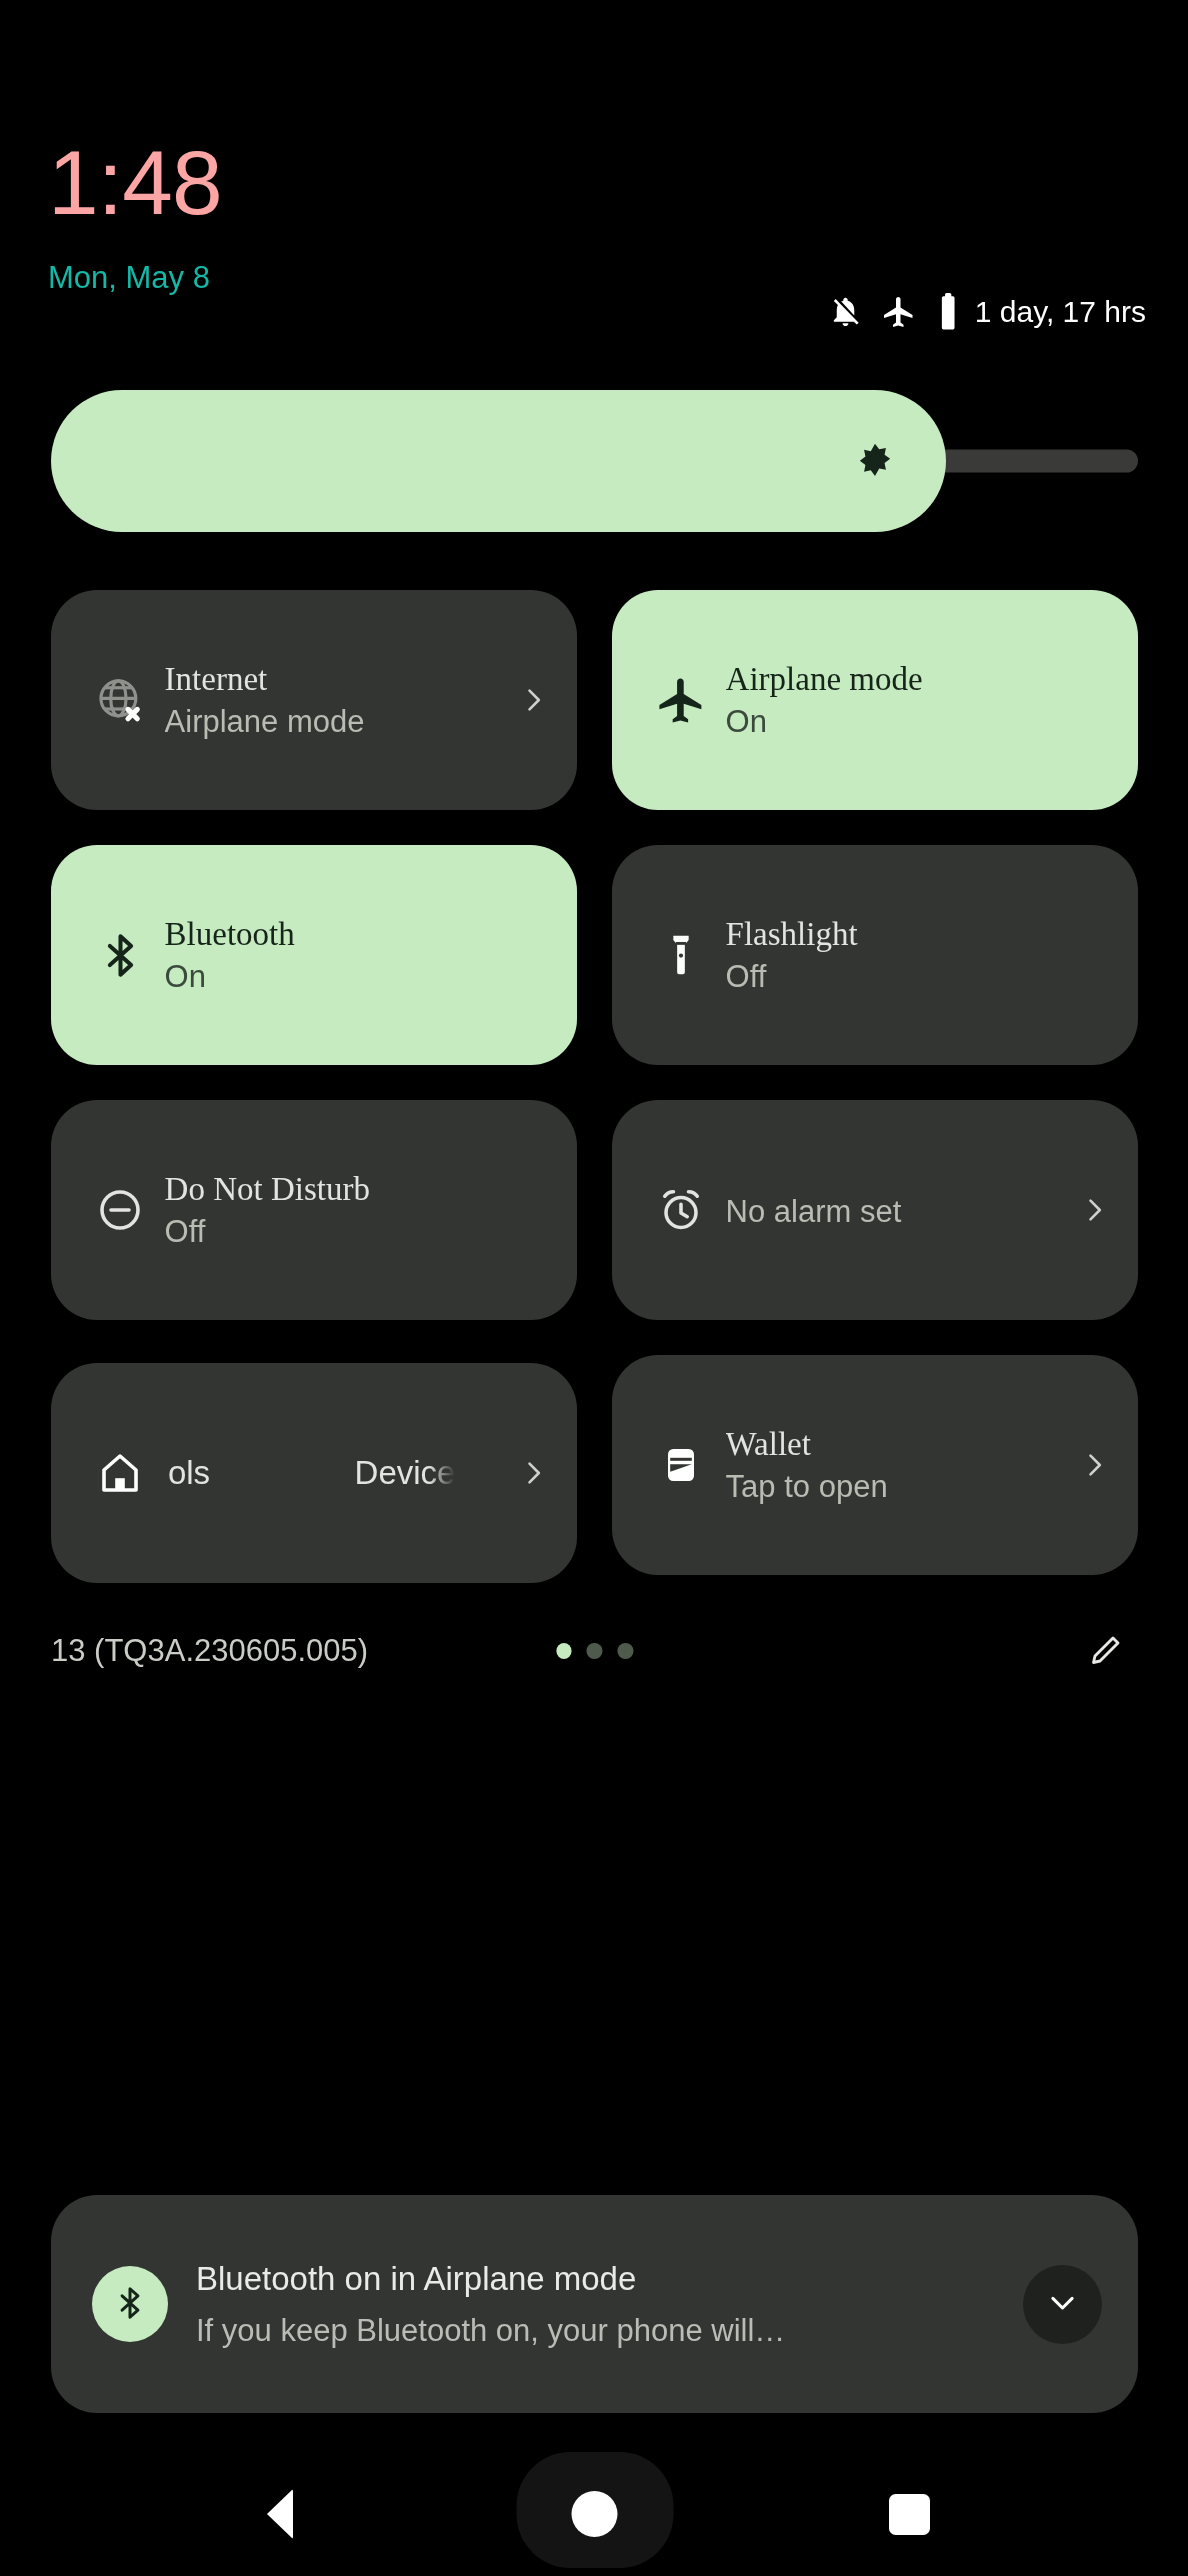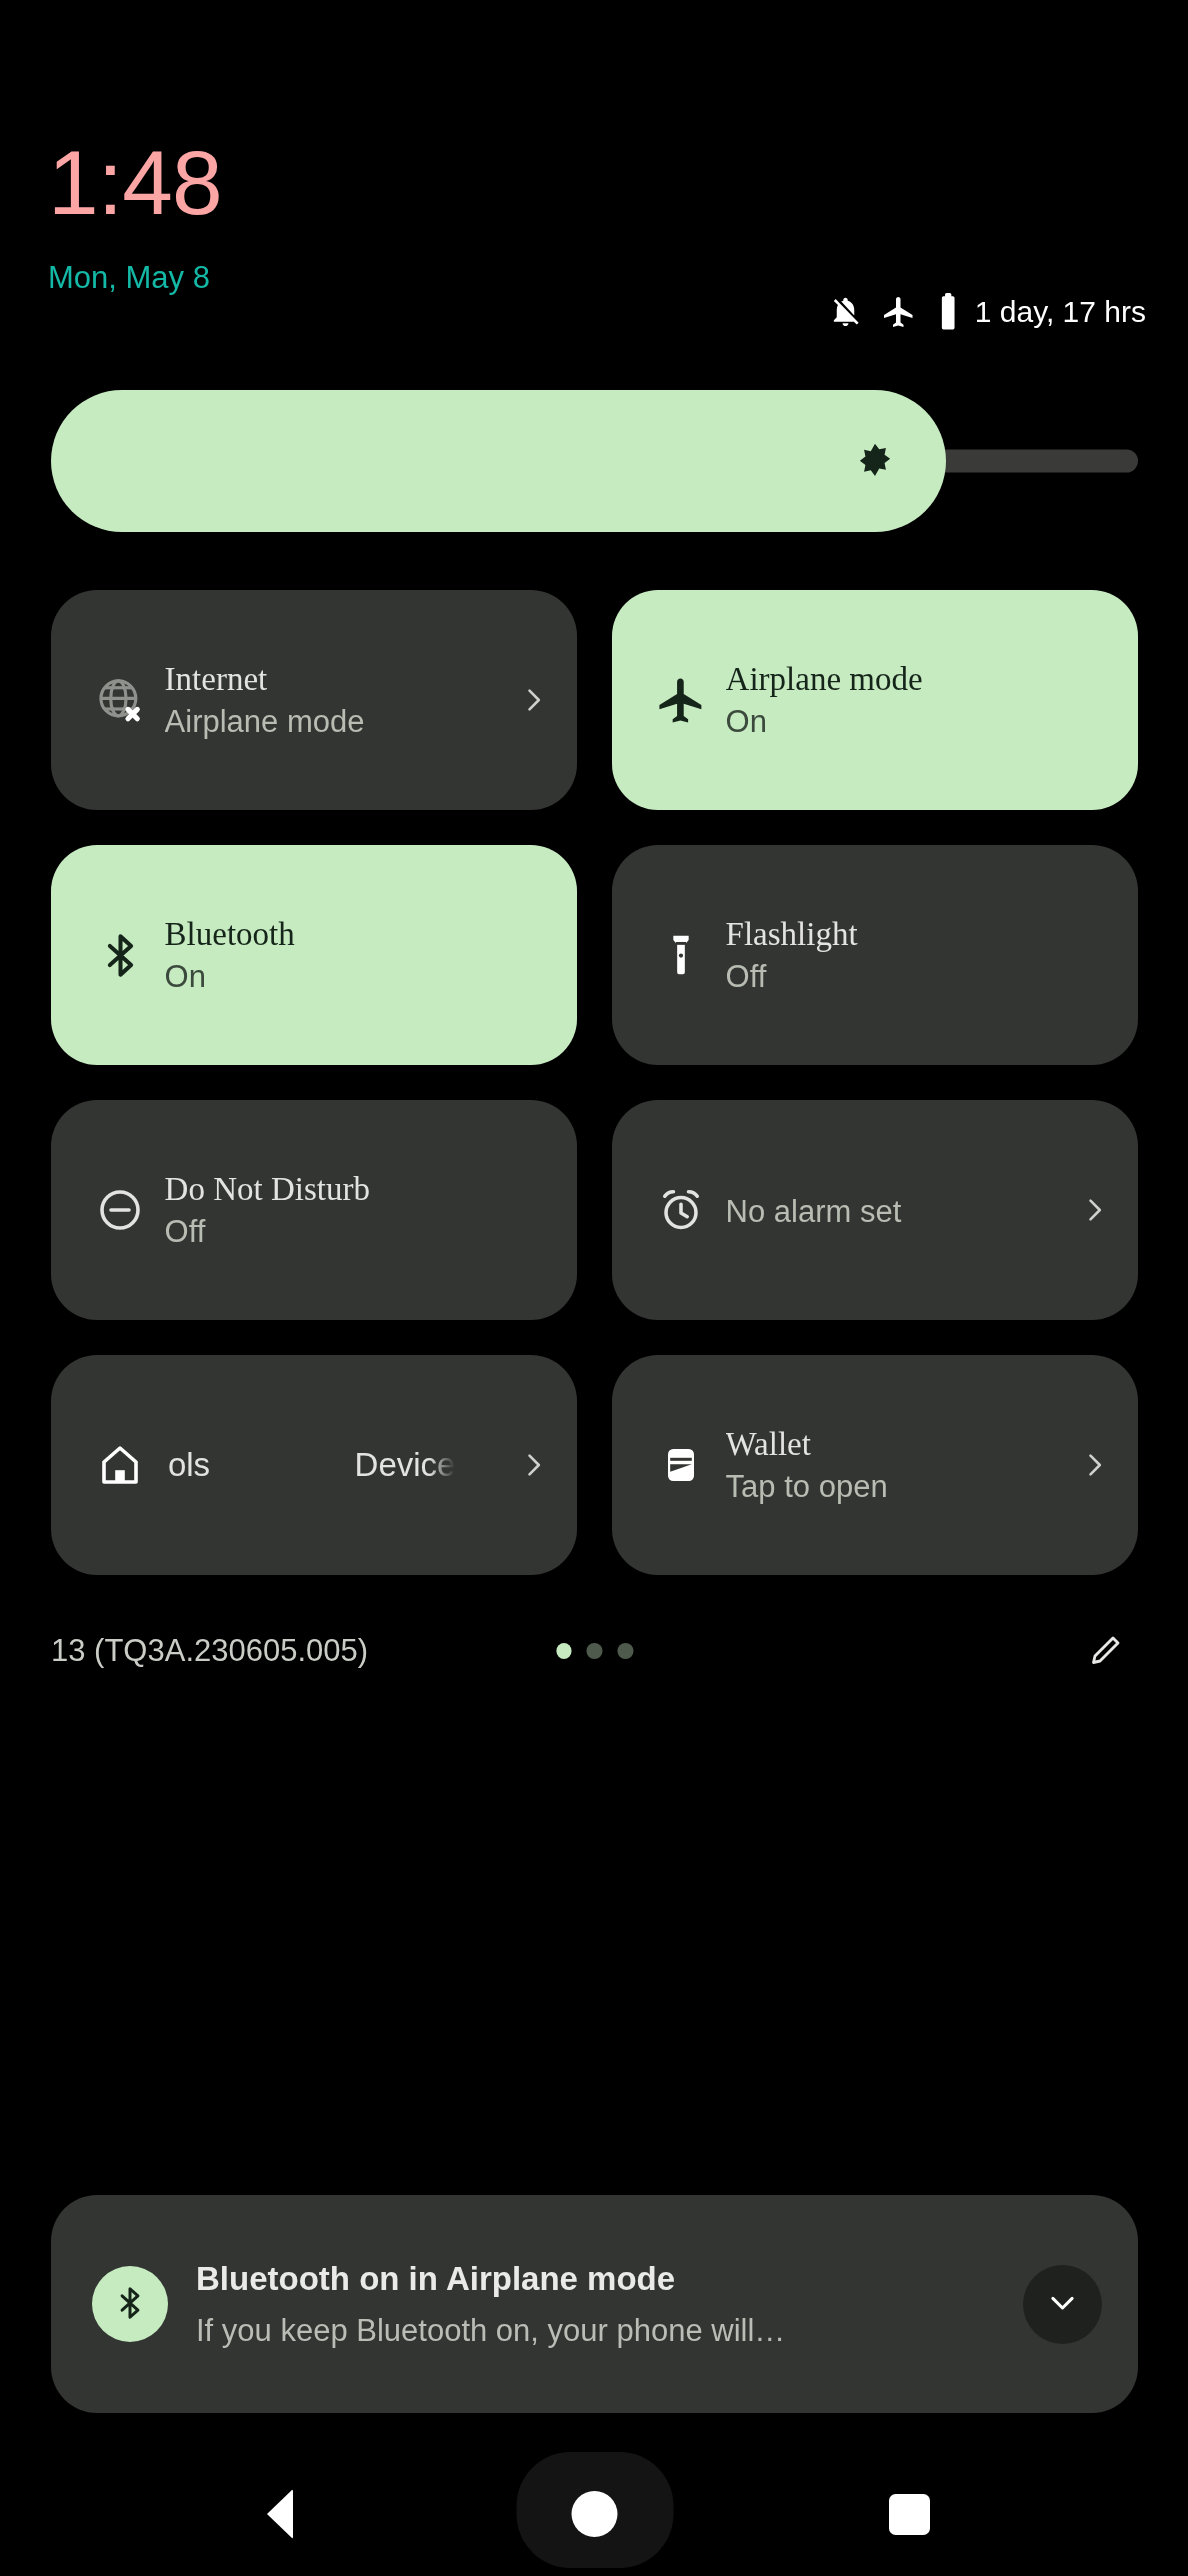--- a/index.html
+++ b/index.html
@@ -83,21 +83,21 @@
     font-weight:400; white-space:nowrap; margin-top:3.3px;
   }
   .tile.active .tile-label { color:#16251a; }
   .tile.active .tile-sub { color:#3b4a3c; }
   .tile-chevron {
     width:33px; min-width:33px; display:flex;
     align-items:center; justify-content:center;
   }
 
   
-  .tile.marquee { padding:0 28px 0 36px; }
+  .tile.marquee { padding:0 28px 0 36px;margin-top:8px; }
   .tile.marquee .tile-text {
     position:relative; height:50px;
     display:flex; align-items:center;
   }
   .mq-a {
     font-size:33px; color:#e3e3e1; white-space:nowrap;
     position:absolute; left:3.3px; top:50%; transform:translateY(-50%);
   }
   .mq-b {
     font-size:33px; color:#e3e3e1; white-space:nowrap;
@@ -133,21 +133,21 @@
     background:#333532; border-radius:46px;
     display:flex; align-items:center; padding:0 36px 0 41px;
   }
   .notif-avatar {
     width:76px; min-width:76px; height:76px; border-radius:50%;
     background:#c6ebc1; display:flex; align-items:center; justify-content:center;
     margin-right:28px;
   }
   .notif-text { flex:1; min-width:0; }
   .notif-title {
-    font-size:33px; line-height:43px; color:#eaeae8; font-weight:700;
+    font-size:33px; line-height:43px; color:#eaeae8; font-weight:400;
     white-space:nowrap; overflow:hidden; text-overflow:ellipsis;
   }
   .notif-body {
     font-size:31px; line-height:41px; color:#b9bdb6; margin-top:10px;
     white-space:nowrap; overflow:hidden; text-overflow:ellipsis;
   }
   .notif-expand {
     width:79px; min-width:79px; height:79px; border-radius:50%;
     background:#1f211f; display:flex; align-items:center; justify-content:center;
     margin-left:20px;

